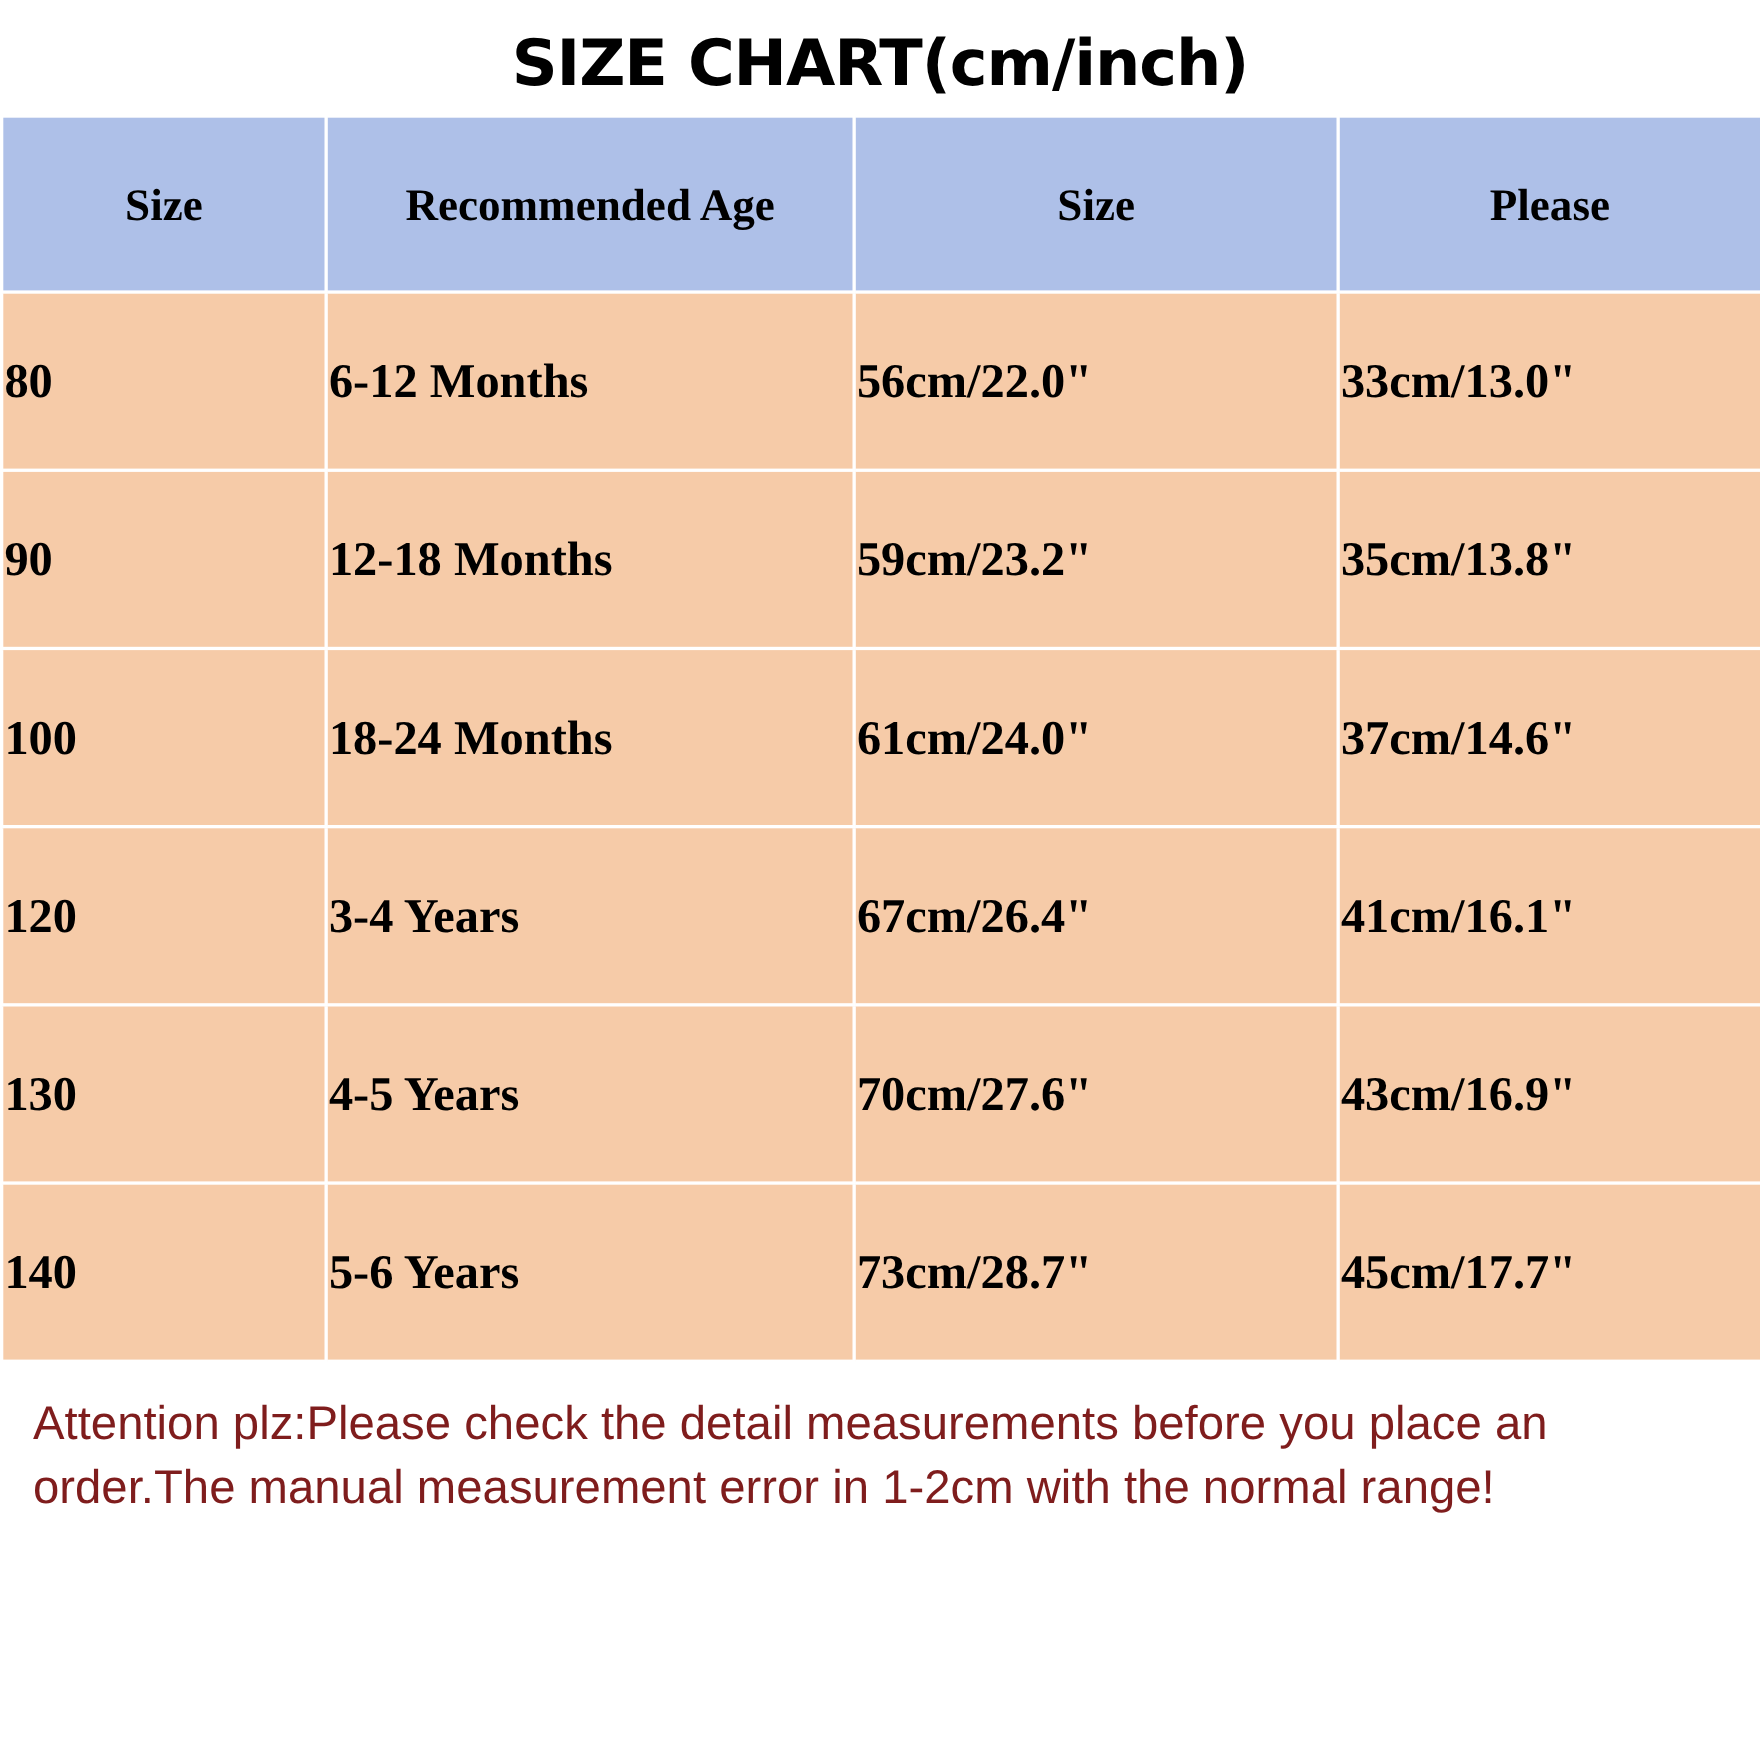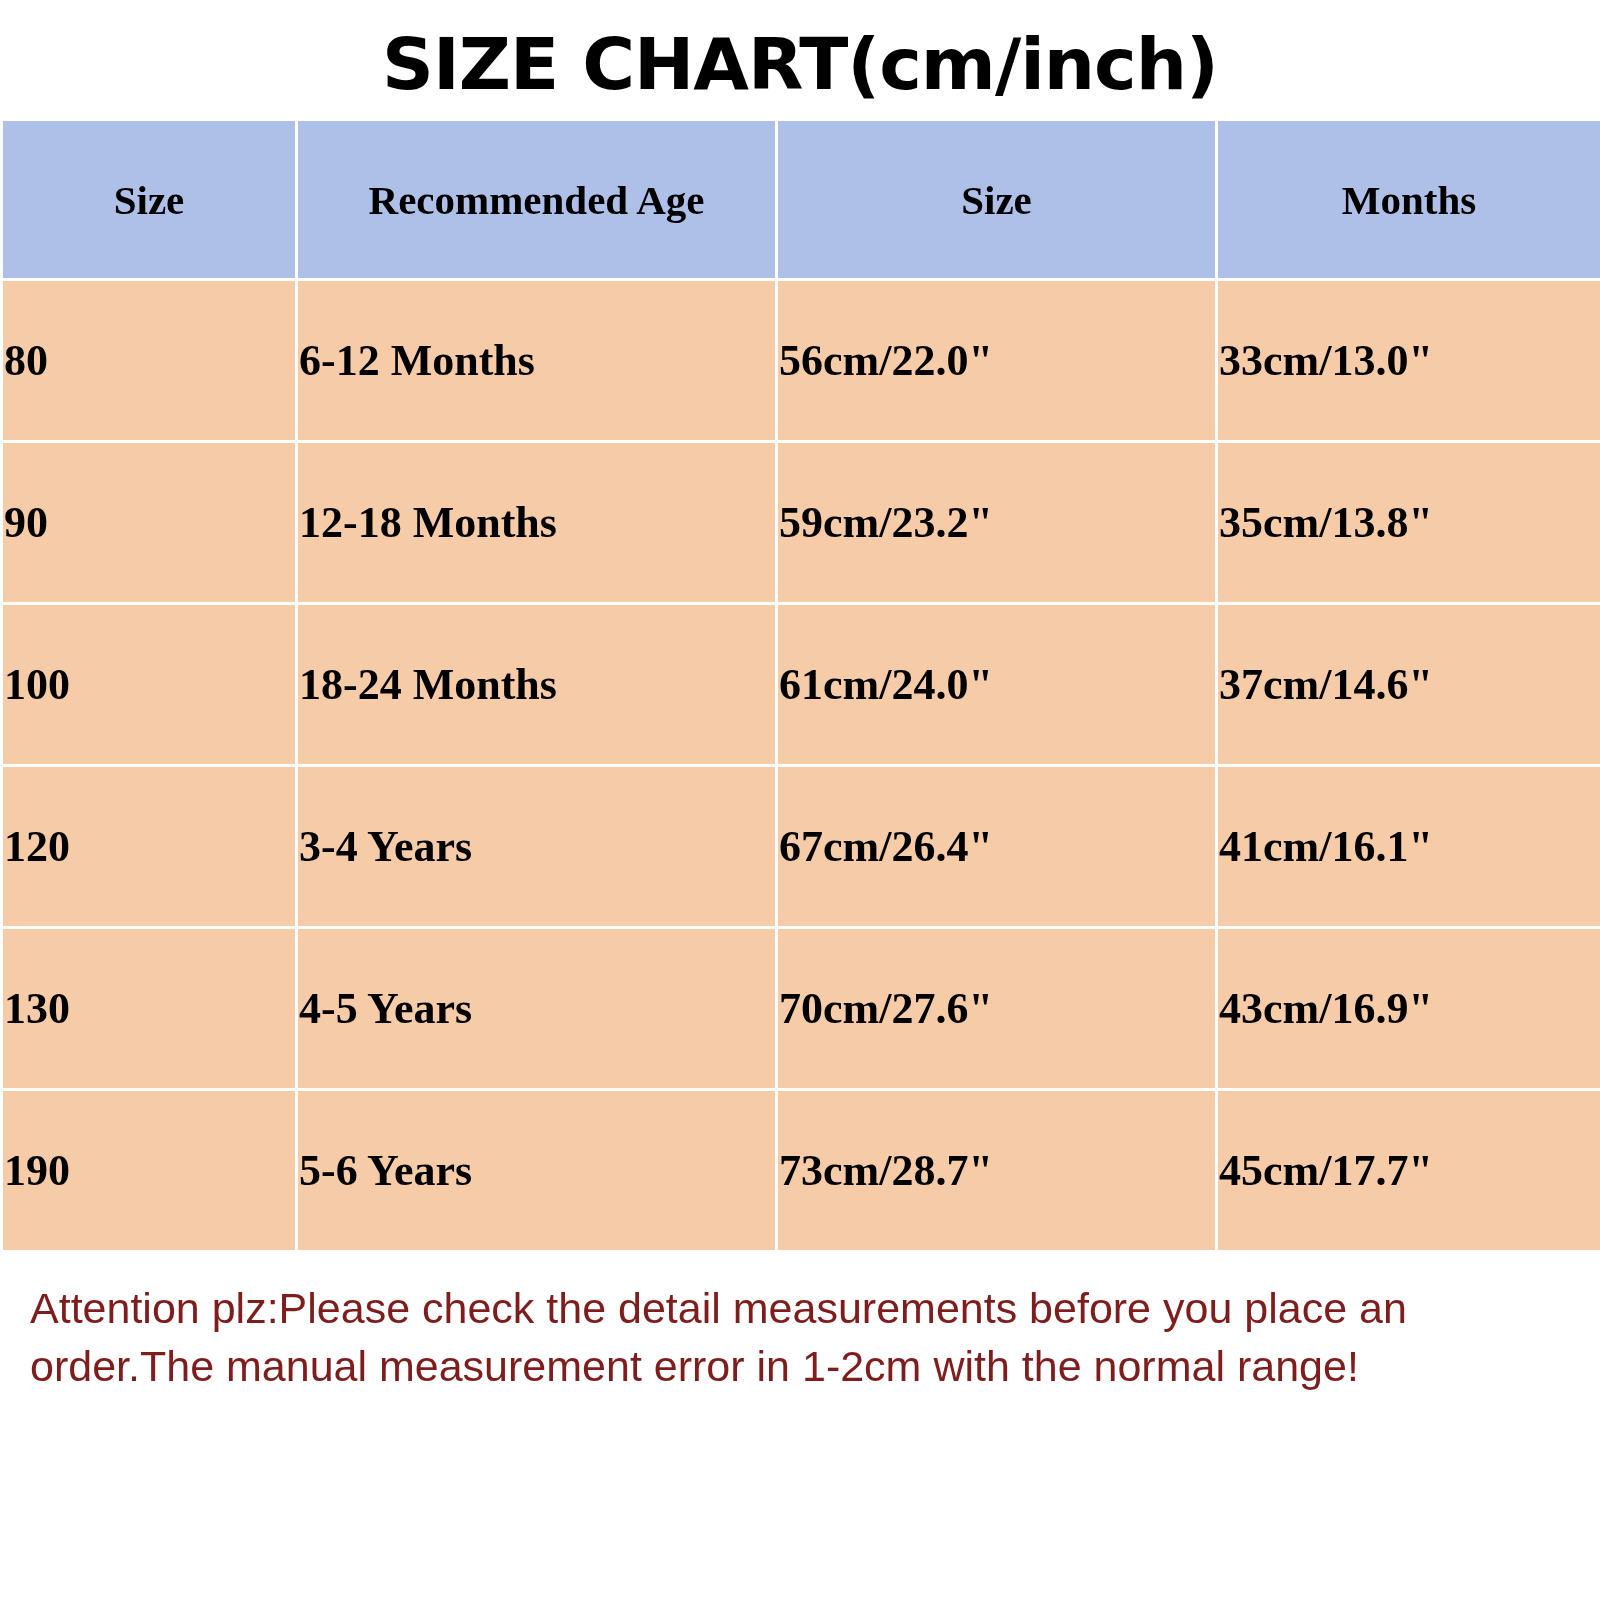--- a/index.html
+++ b/index.html
@@ -18,21 +18,21 @@
     height: 1600px;
     display: flex;
     flex-direction: column;
     background: #ffffff;
     box-sizing: border-box;
   }
   .chart-title {
     text-align: center;
     font-family: "DejaVu Sans", sans-serif;
     font-weight: 900;
-    font-size: 72px;
+    font-size: 58px;
     letter-spacing: -1px;
     color: #000000;
     padding-top: 28px;
     padding-bottom: 18px;
     line-height: 1.0;
     white-space: nowrap;
   }
   table.size-chart {
     border-collapse: collapse;
     width: 1600px;
@@ -82,21 +82,21 @@
       <col class="c-size">
       <col class="c-age">
       <col class="c-bust">
       <col class="c-length">
     </colgroup>
     <thead>
       <tr>
         <th>Size</th>
         <th>Recommended Age</th>
         <th>Size</th>
-        <th>Months</th>
+        <th>Please</th>
       </tr>
     </thead>
     <tbody>
       <tr>
         <td>80</td>
         <td>6-12 Months</td>
         <td>56cm/22.0"</td>
         <td>33cm/13.0"</td>
       </tr>
       <tr>
@@ -117,21 +117,21 @@
         <td>67cm/26.4"</td>
         <td>41cm/16.1"</td>
       </tr>
       <tr>
         <td>130</td>
         <td>4-5 Years</td>
         <td>70cm/27.6"</td>
         <td>43cm/16.9"</td>
       </tr>
       <tr>
-        <td>190</td>
+        <td>140</td>
         <td>5-6 Years</td>
         <td>73cm/28.7"</td>
         <td>45cm/17.7"</td>
       </tr>
     </tbody>
   </table>
 
   <div class="note">Attention plz:Please check the detail measurements before you place an order.The manual measurement error in 1-2cm with the normal range!</div>
 
 </div>

